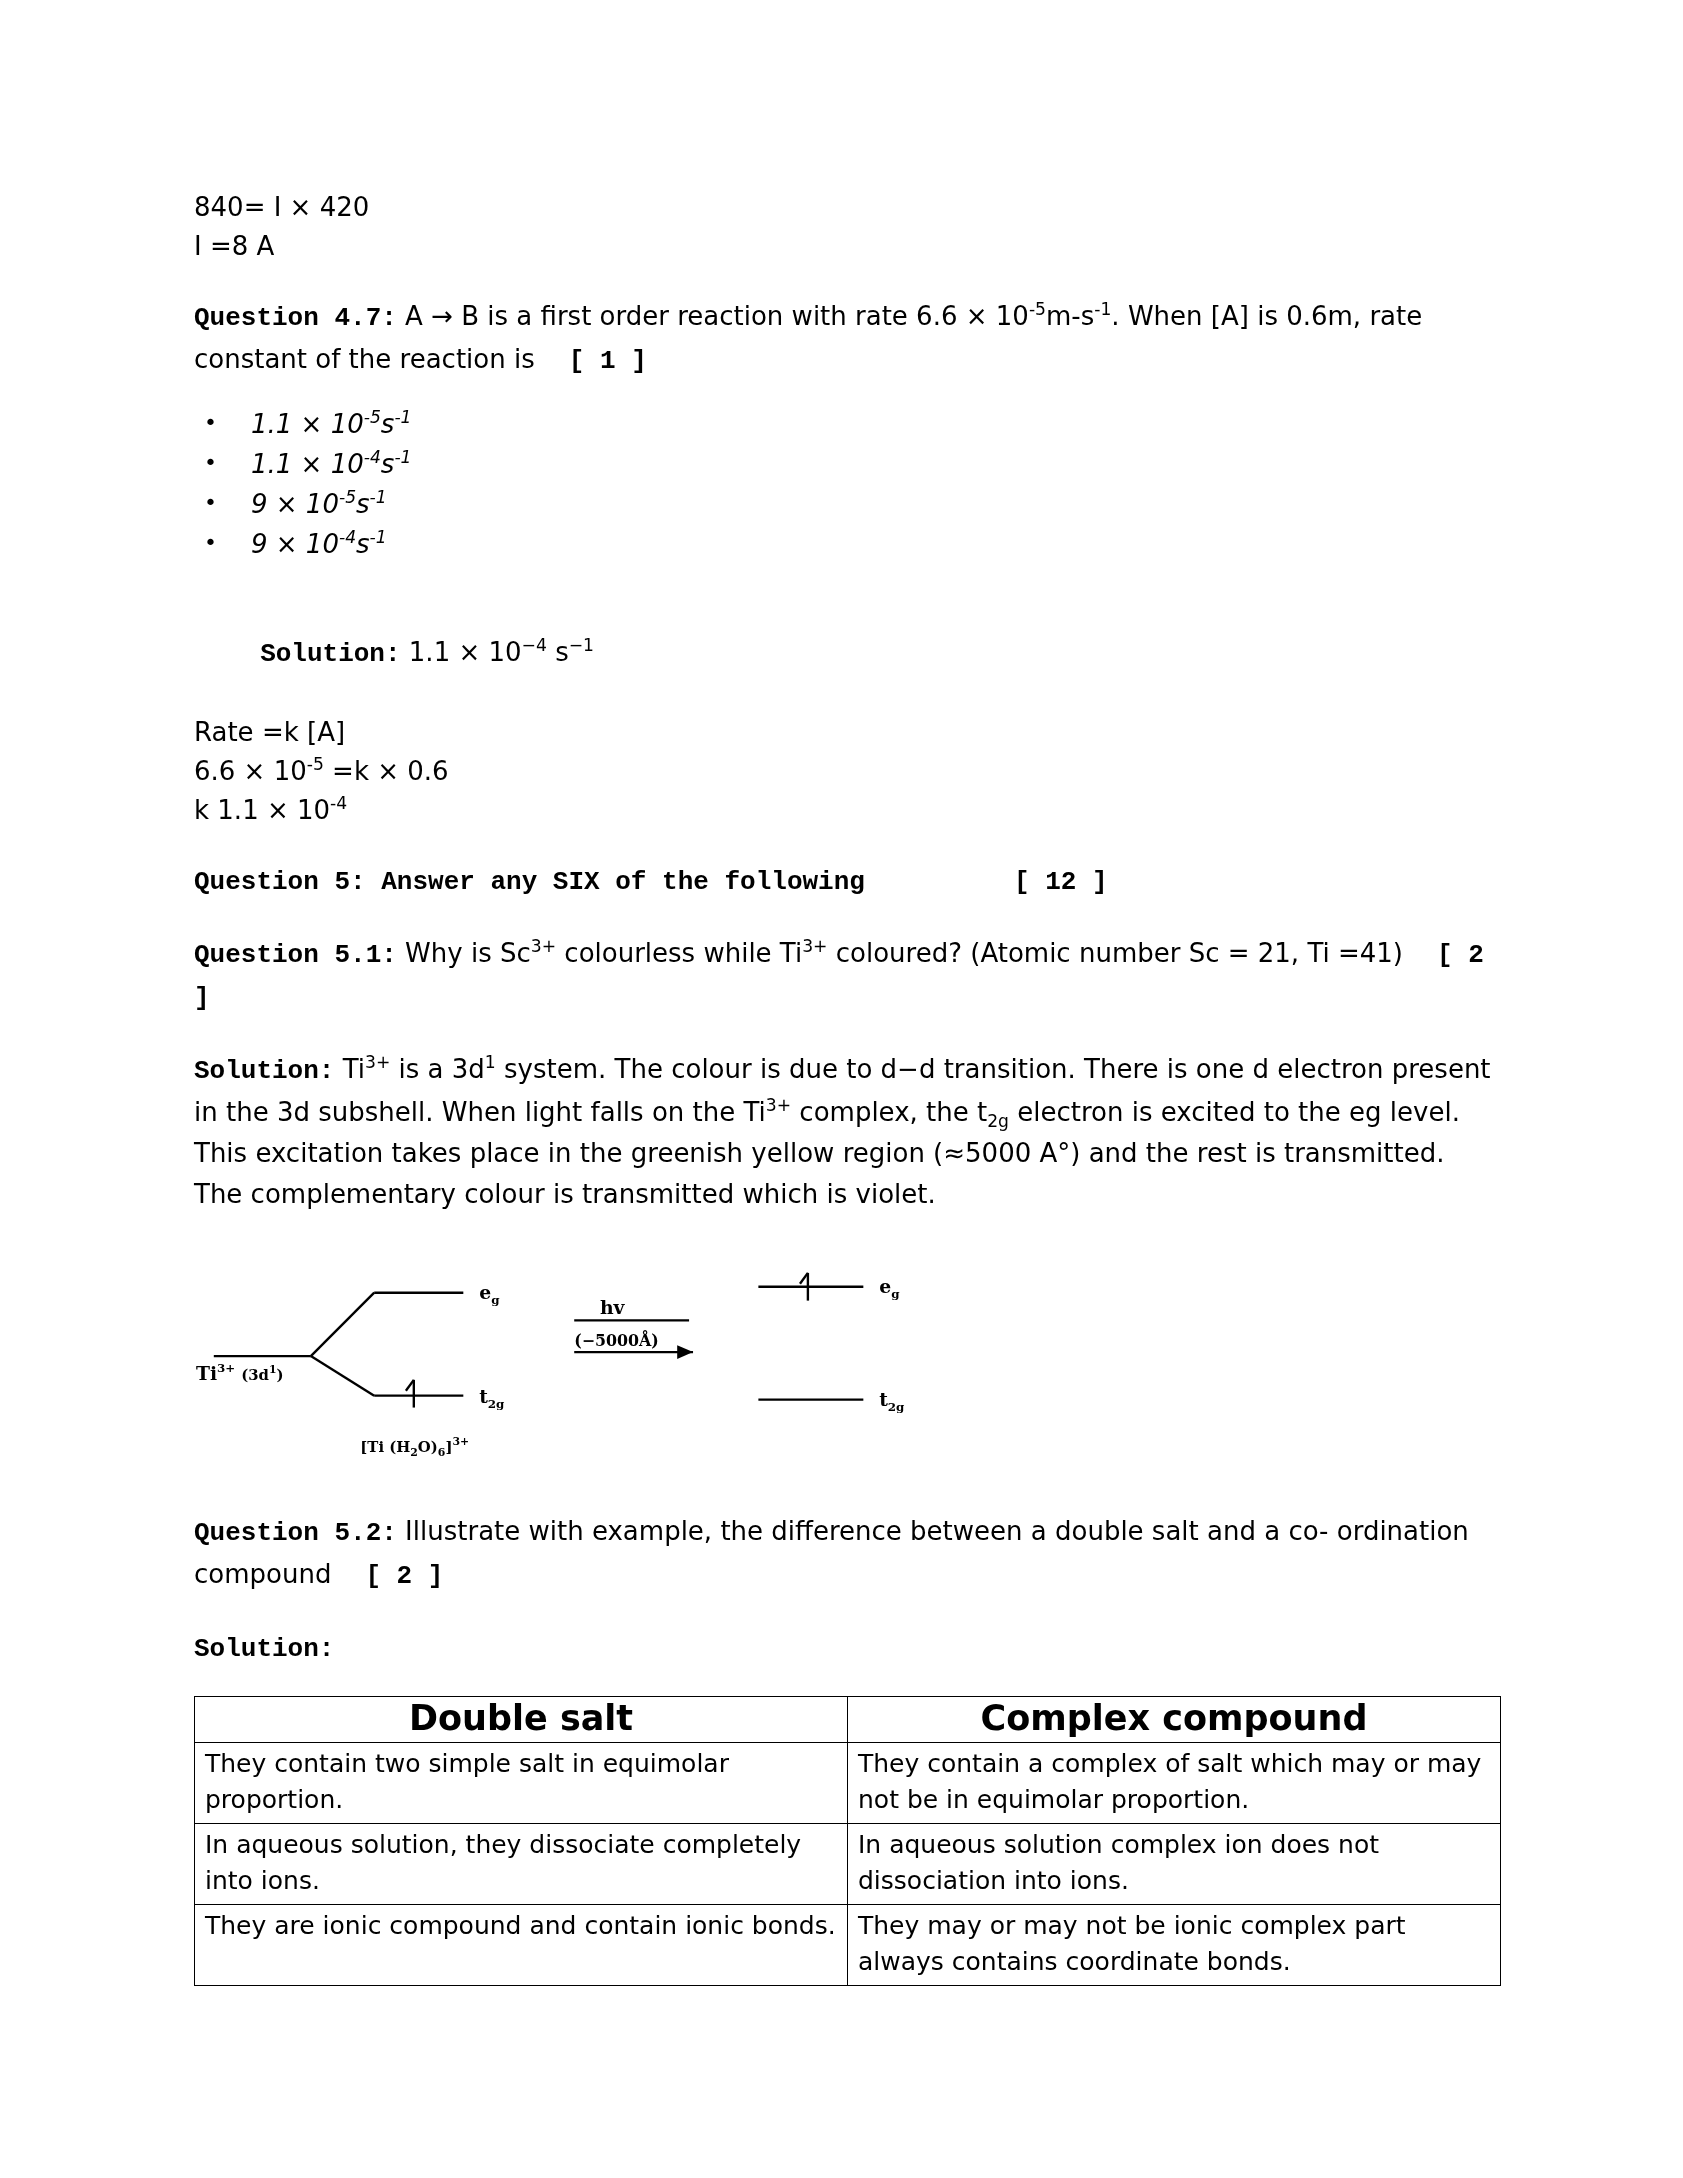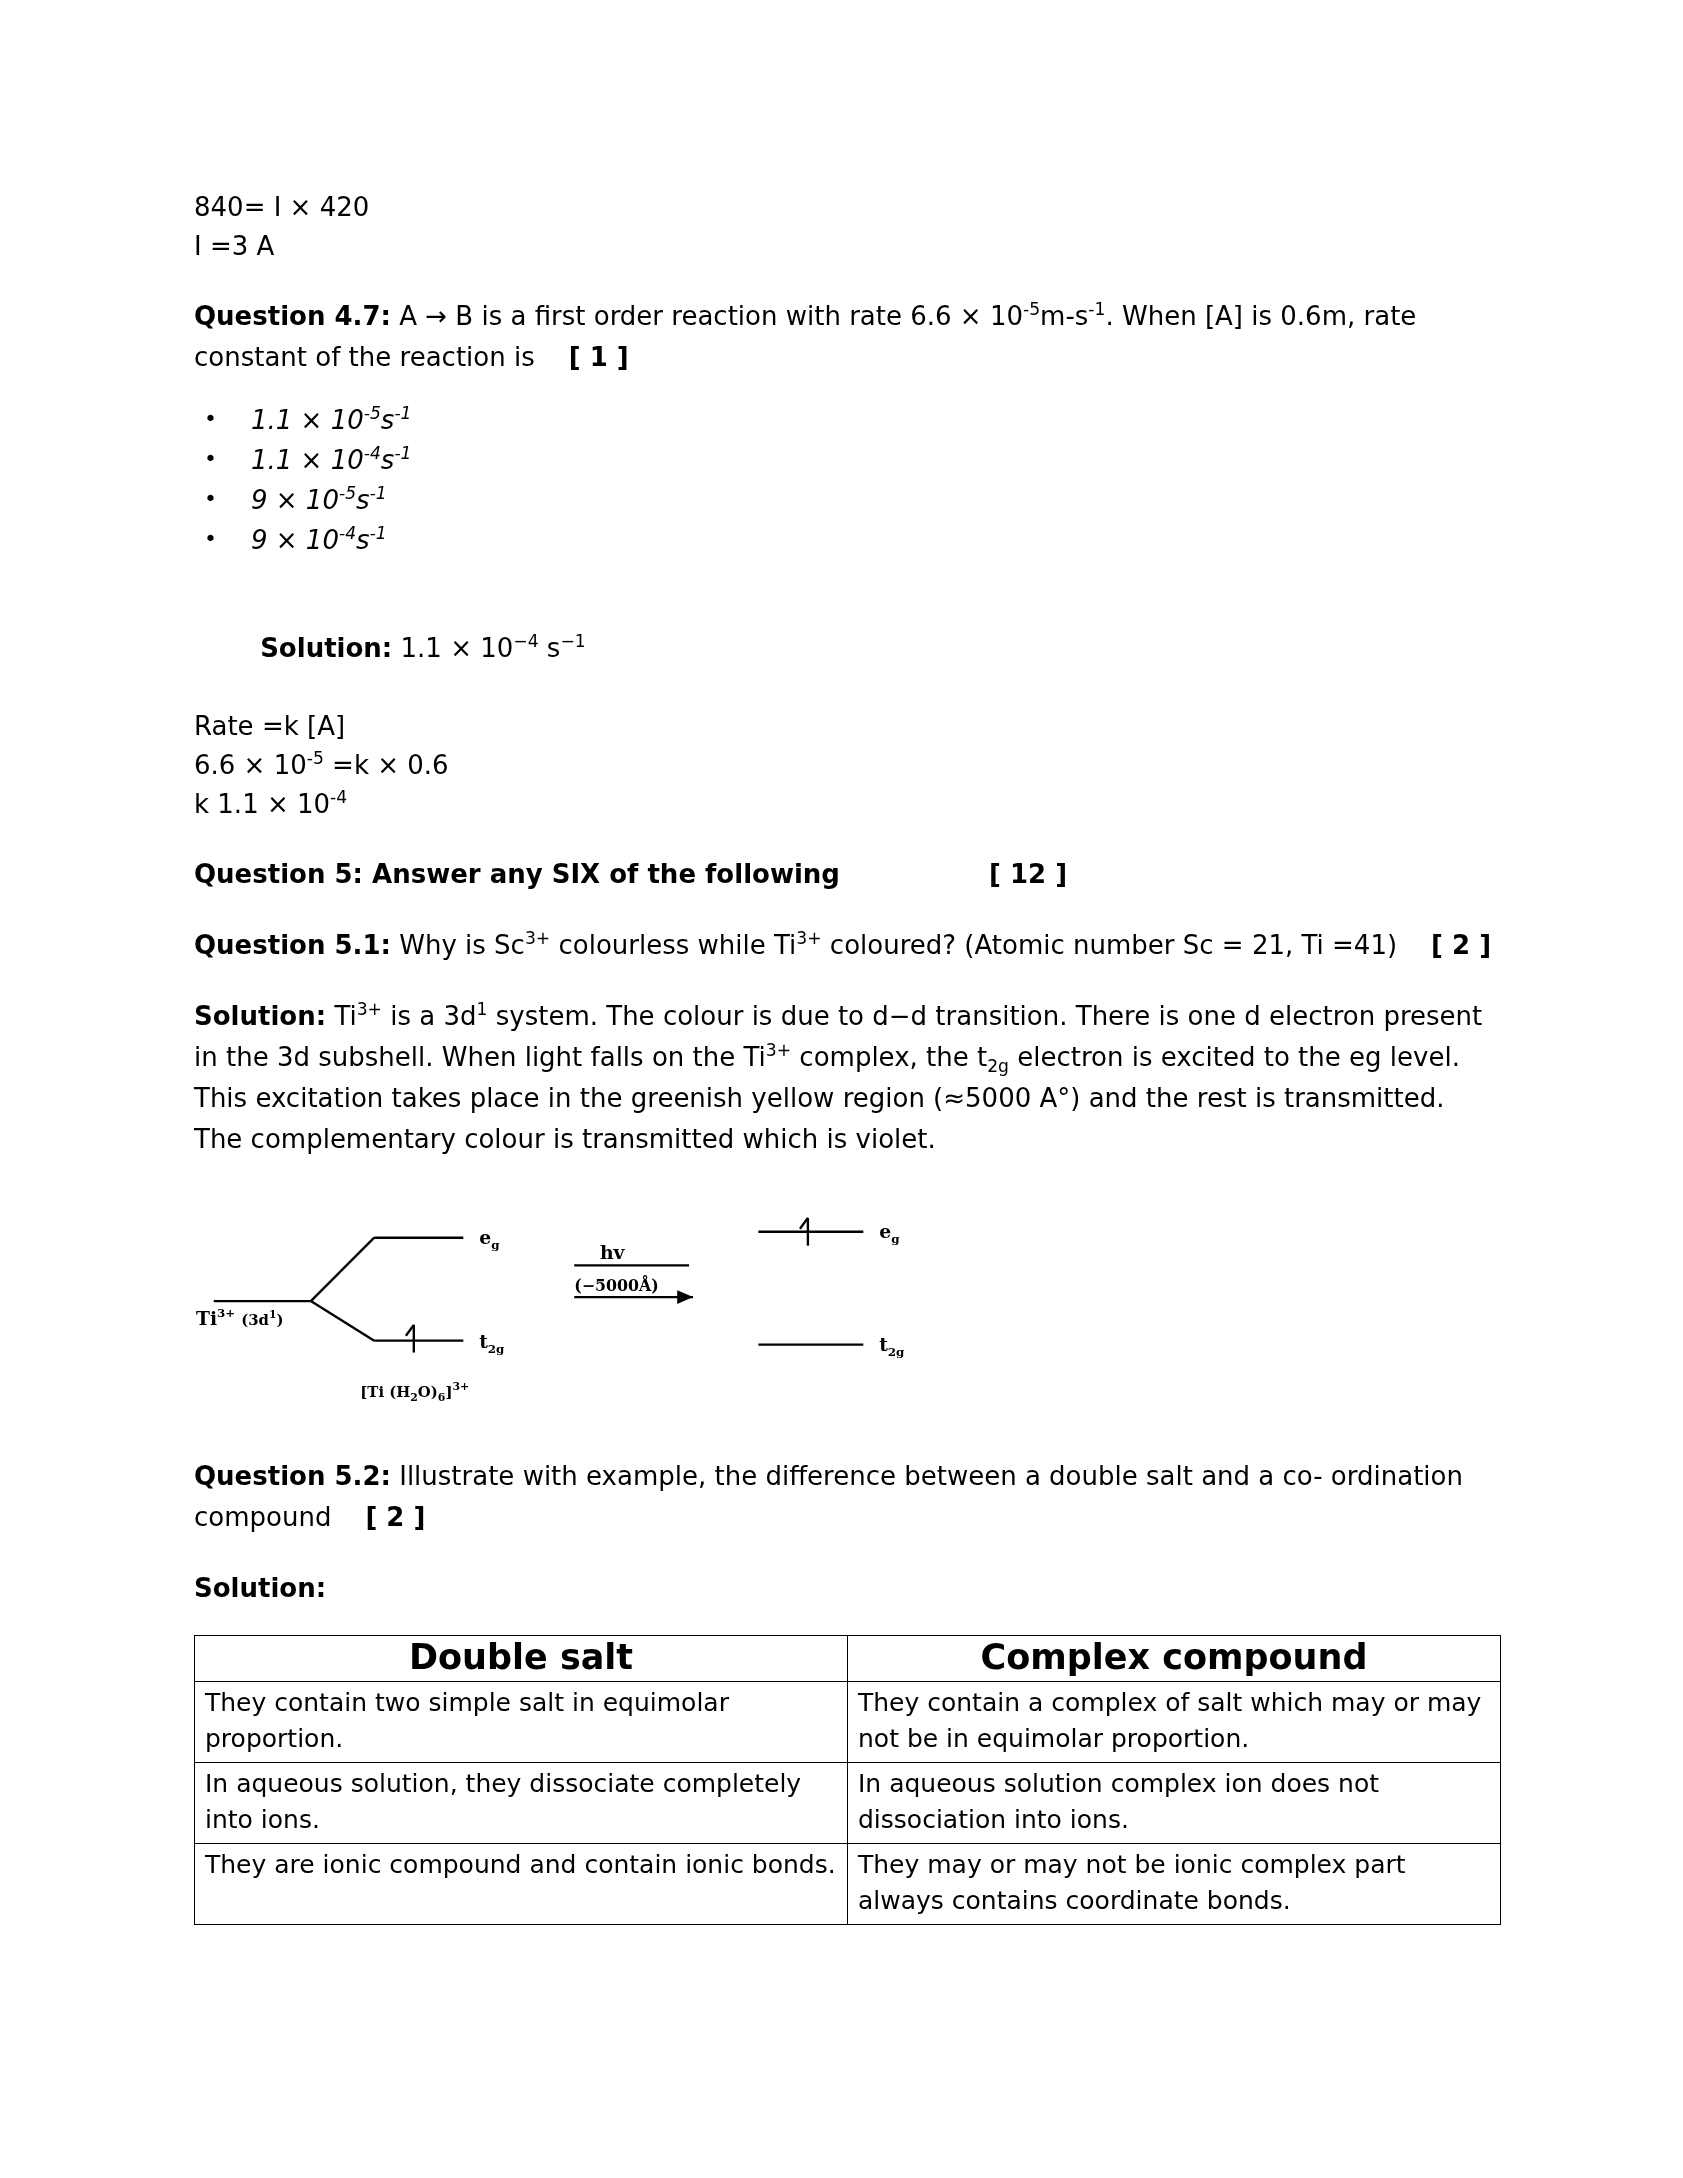--- a/index.html
+++ b/index.html
@@ -35,20 +35,21 @@
   .para {
     font-size: 26px;
     line-height: 41px;
     margin: 0;
   }
   .blk {
     margin-top: 30px;
   }
   b, .bold {
     font-weight: bold;
+    font-family: Liberation Mono, monospace;
   }
   sup {
     font-size: 0.66em;
     vertical-align: super;
     line-height: 0;
   }
   sub {
     font-size: 0.66em;
     vertical-align: sub;
     line-height: 0;
@@ -108,21 +109,21 @@
   }
   table.cmp col.first { width: 50%; }
 </style>
 </head>
 <body>
 
 <div class="page">
   <div class="content">
 
     <div class="line">840= I × 420</div>
-    <div class="line">I =3 A</div>
+    <div class="line">I =8 A</div>
 
     <p class="para blk">
       <b>Question 4.7:</b><span> A → B is a first order reaction with rate 6.6 × 10</span><sup>-5</sup><span>m-s</span><sup>-1</sup><span>. When [A] is 0.6m,</span>
       <span>rate constant of the reaction is</span><span class="gap"></span><b>[ 1 ]</b>
     </p>
 
     <ul class="options">
       <li><span>1.1 × 10</span><sup>-5</sup><span>s</span><sup>-1</sup></li>
       <li><span>1.1 × 10</span><sup>-4</sup><span>s</span><sup>-1</sup></li>
       <li><span>9 × 10</span><sup>-5</sup><span>s</span><sup>-1</sup></li>

